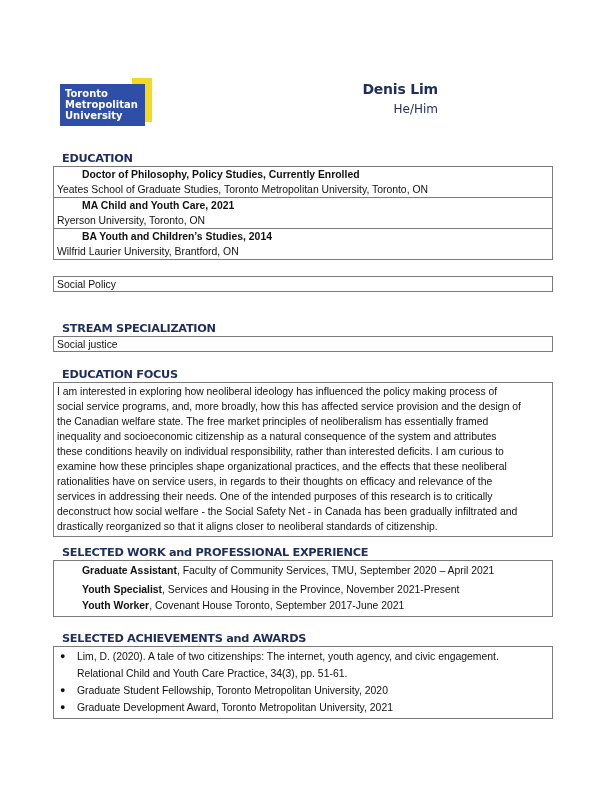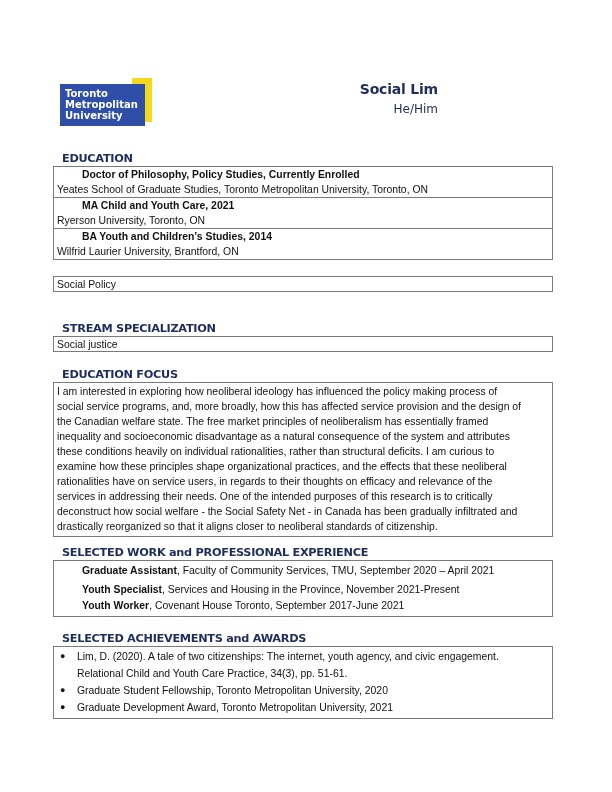--- a/index.html
+++ b/index.html
@@ -143,21 +143,21 @@
   <div class="logo">
     <div class="logo-yellow"></div>
     <div class="logo-blue">
       <span>Toronto</span>
       <span>Metropolitan</span>
       <span>University</span>
     </div>
   </div>
 
   <div class="name-block">
-    <div class="name">Social Lim</div>
+    <div class="name">Denis Lim</div>
     <div class="pronouns">He/Him</div>
   </div>
 
   <div class="section" style="top:152px;">
     <div class="section-title">EDUCATION</div>
     <div class="box">
       <div class="row">
         <span class="line bold">Doctor of Philosophy, Policy Studies, Currently Enrolled</span>
         <span class="line">Yeates School of Graduate Studies, Toronto Metropolitan University, Toronto, ON</span>
       </div>
@@ -180,22 +180,22 @@
     <div class="section-title">STREAM SPECIALIZATION</div>
     <div class="box single-box">Social justice</div>
   </div>
 
   <div class="section" style="top:368px;">
     <div class="section-title">EDUCATION FOCUS</div>
     <div class="box research-box">
       <span class="line">I am interested in exploring how neoliberal ideology has influenced the policy making process of</span>
       <span class="line">social service programs, and, more broadly, how this has affected service provision and the design of</span>
       <span class="line">the Canadian welfare state. The free market principles of neoliberalism has essentially framed</span>
-      <span class="line">inequality and socioeconomic disadvantage as a natural consequence of the system and attributes</span>
-      <span class="line">these conditions heavily on individual rationalities, rather than structural deficits. I am curious to</span>
+      <span class="line">inequality and socioeconomic citizenship as a natural consequence of the system and attributes</span>
+      <span class="line">these conditions heavily on individual responsibility, rather than interested deficits. I am curious to</span>
       <span class="line">examine how these principles shape organizational practices, and the effects that these neoliberal</span>
       <span class="line">rationalities have on service users, in regards to their thoughts on efficacy and relevance of the</span>
       <span class="line">services in addressing their needs. One of the intended purposes of this research is to critically</span>
       <span class="line">deconstruct how social welfare - the Social Safety Net - in Canada has been gradually infiltrated and</span>
       <span class="line">drastically reorganized so that it aligns closer to neoliberal standards of citizenship.</span>
     </div>
   </div>
 
   <div class="section" style="top:546px;">
     <div class="section-title">SELECTED WORK and PROFESSIONAL EXPERIENCE</div>

